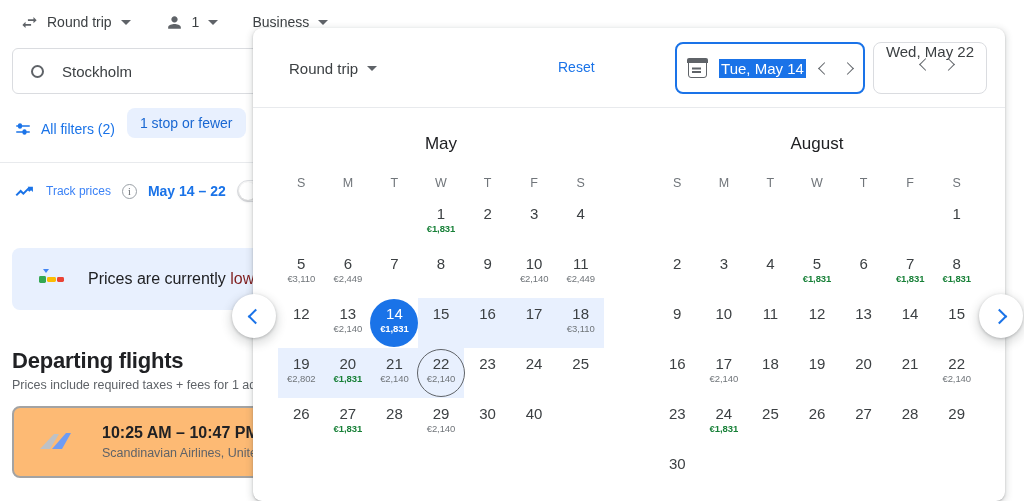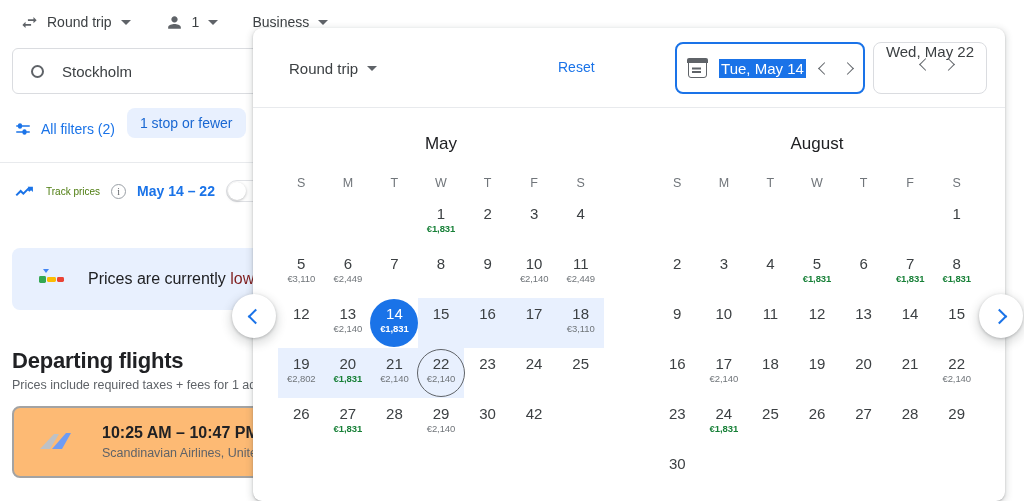--- a/index.html
+++ b/index.html
@@ -26,21 +26,21 @@
   .origin-dot { width:13px; height:13px; border-radius:50%; border:2.2px solid #5f6368; }
   .origin-text { margin-left:18px; font-size:15px; color:#3c4043; }
 
   .filters-row { position:absolute; left:14px; top:108px; display:flex; align-items:flex-end; gap:12px; }
   .filt-link { display:flex; align-items:center; gap:9px; color:#1a73e8; font-size:14px; font-weight:500; }
   .chip { background:#e8f0fe; color:#1967d2; font-size:14px; border-radius:8px; padding:7px 13px; font-weight:400; white-space:nowrap; }
 
   .divider { position:absolute; left:0; top:162px; width:430px; height:1px; background:#e8eaed; }
 
   .track-row { position:absolute; left:14px; top:180px; display:flex; align-items:center; gap:11px; }
-  .track-label { font-size:10px; color:#4d7c0f; font-weight:500; }
+  .track-label { font-size:12px; color:#3b82f6; font-weight:500; }
   .info-circ { width:15px; height:15px; border-radius:50%; border:1.3px solid #9aa0a6; color:#5f6368; font-size:10px; display:flex; align-items:center; justify-content:center; font-family:"Liberation Serif", serif; }
   .track-dates { color:#1a73e8; font-size:14px; font-weight:700; }
   .switch { width:38px; height:22px; border-radius:11px; background:#fff; border:1px solid #dfe1e5; position:relative; }
   .switch .knob { position:absolute; left:1px; top:1px; width:18px; height:18px; border-radius:50%; background:#fff; box-shadow:0 1px 3px rgba(60,64,67,.35); }
 
   .price-card { position:absolute; left:12px; top:248px; width:420px; height:62px; background:#e8f0fe; border-radius:8px; display:flex; align-items:center; padding-left:26px; }
   .price-card .txt { margin-left:22px; font-size:16px; color:#202124; }
   .price-card .low { color:#7f1d1d; }
 
   .dep-title { position:absolute; left:12px; top:348px; font-size:22px; font-weight:700; color:#202124; letter-spacing:-.2px; }
@@ -355,21 +355,21 @@
                 <div class="dnum">28</div>
               </div>
               <div class="cell">
                 <div class="dnum">29</div>
                 <div class="dprice">€2,140</div>
               </div>
               <div class="cell">
                 <div class="dnum">30</div>
               </div>
               <div class="cell">
-                <div class="dnum">42</div>
+                <div class="dnum">40</div>
               </div>
               <div class="cell"></div>
             </div>
           </div>
         </div>
         <div class="month">
           <div class="month-name">August</div>
           <div class="dow">
             <span>S</span>
             <span>M</span>

